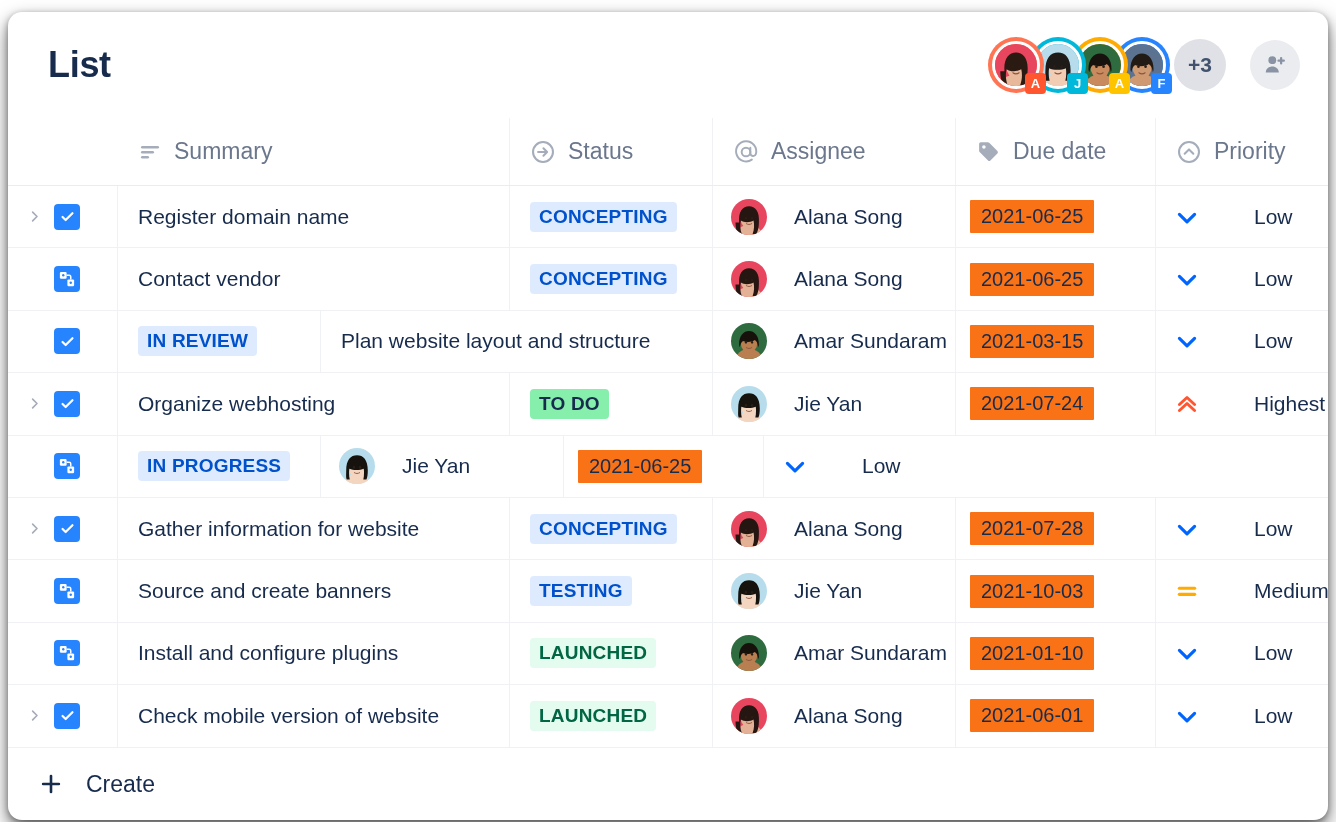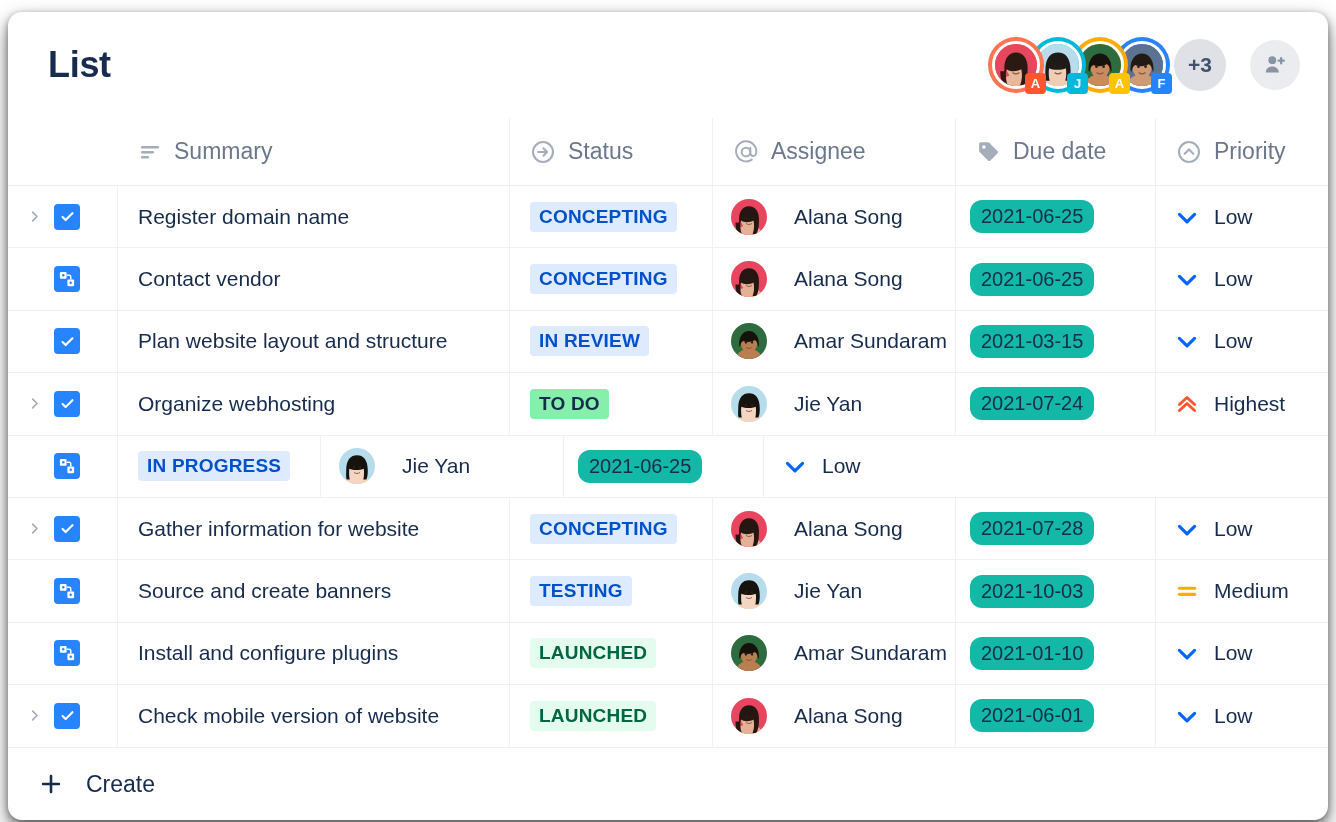--- a/index.html
+++ b/index.html
@@ -185,30 +185,30 @@
     width: 36px; height: 36px;
     border-radius: 50%;
     overflow: hidden;
     flex: 0 0 36px;
   }
   .assignee-av svg { display: block; width: 100%; height: 100%; }
   .assignee-name { font-size: 21px; color: #172b4d; white-space: nowrap; }
 
   .date-cell { padding-left: 14px; }
   .date-pill {
-    background: #14b8a6;
-    border-radius: 12px;
+    background: #f97316;
+    border-radius: 1px;
     padding: 5px 11px;
     font-size: 20px;
     color: #172b4d;
     white-space: nowrap;
   }
 
   .priority-cell { padding-left: 18px; gap: 14px; }
-  .priority-label { font-size: 21px; color: #172b4d; }
+  .priority-label { font-size: 21px; color: #172b4d; margin-left: 40px; }
   .pri-icon { display: flex; align-items: center; justify-content: center; width: 26px; flex: 0 0 26px; }
 
   
   .create-row {
     height: 72px;
     flex: 0 0 72px;
     display: flex;
     align-items: center;
     padding-left: 30px;
     gap: 22px;
@@ -462,25 +462,25 @@
               <svg width="15" height="15" viewBox="0 0 24 24">
                 <path d="M9 5l7 7-7 7" fill="none" stroke="#a5adba" stroke-width="2.6" stroke-linecap="round" stroke-linejoin="round"></path>
               </svg>
             </span>
             <span class="type-icon">
               <svg width="17" height="17" viewBox="0 0 24 24">
                 <path d="M5 12.6l4.4 4.4L19 7.4" fill="none" stroke="#ffffff" stroke-width="3.1" stroke-linecap="round" stroke-linejoin="round"></path>
               </svg>
             </span>
           </div>
+          <div class="td c-status">
+            <span class="status-badge st-blue">IN REVIEW</span>
+          </div>
           <div class="td c-summary">
             <span class="summary-text">Plan website layout and structure</span>
-          </div>
-          <div class="td c-status">
-            <span class="status-badge st-blue">IN REVIEW</span>
           </div>
           <div class="td c-assignee assignee-cell">
             <span class="assignee-av">
               <svg viewBox="0 0 40 40" preserveAspectRatio="xMidYMid slice">
                 <rect width="40" height="40" fill="#2e6b3f"></rect>
                 <ellipse cx="20" cy="41" rx="15" ry="12" fill="#b97f51"></ellipse>
                 <ellipse cx="20" cy="22" rx="9.2" ry="11" fill="#b97f51"></ellipse>
                 <path d="M9 24c0-10 5-15 11-15s11 5 11 15c0 1-.3 2-.6 3-.6-4-2-7-4-8-2 2-9 3-13 1-2 1-3 4-3.6 7-.5-1-.8-2-.8-3z" fill="#17110c"></path>
                 <ellipse cx="16.6" cy="21.5" rx="1.25" ry="1.45" fill="#2b1d16"></ellipse>
                 <ellipse cx="23.4" cy="21.5" rx="1.25" ry="1.45" fill="#2b1d16"></ellipse>

